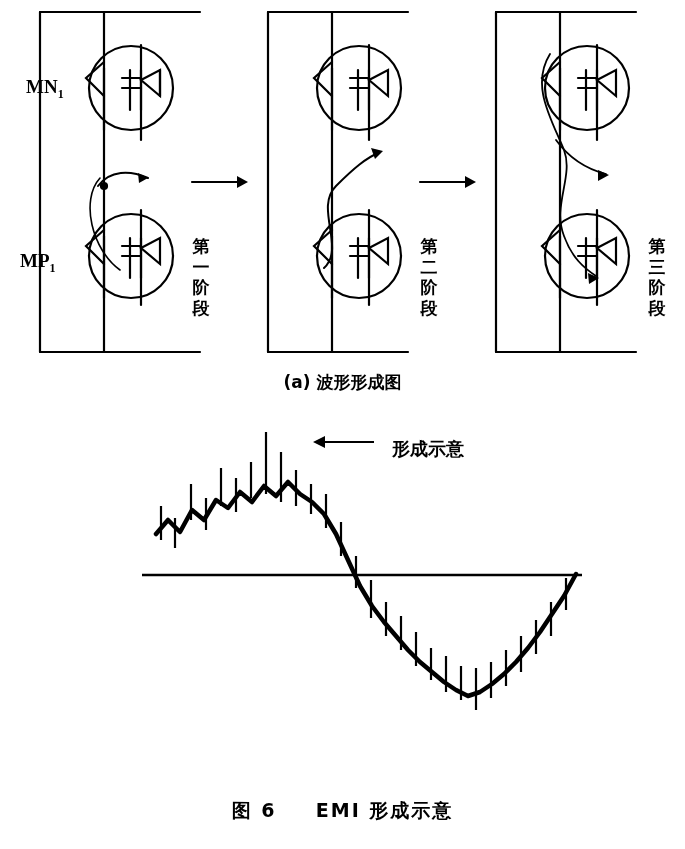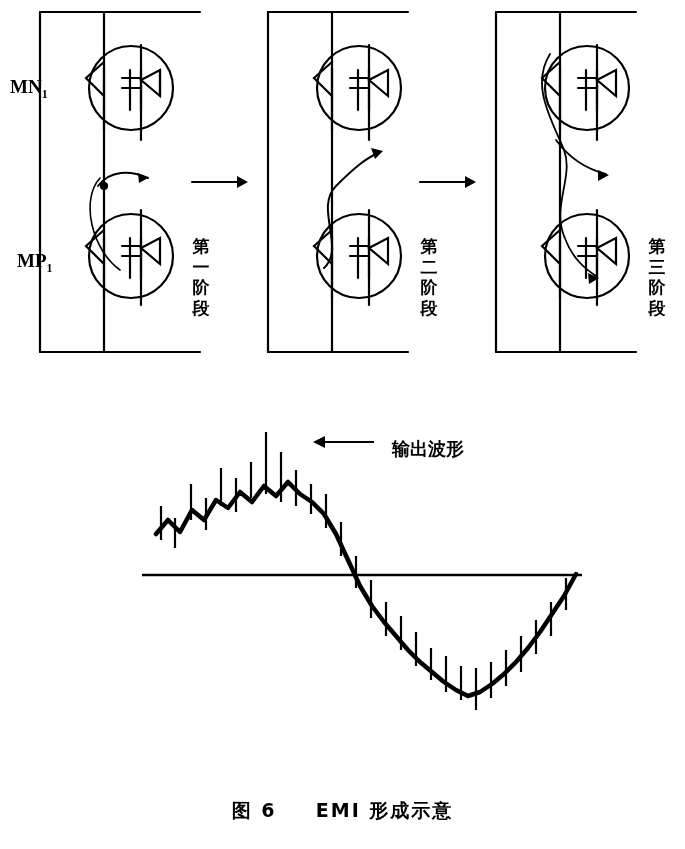--- a/index.html
+++ b/index.html
@@ -22,20 +22,21 @@
     height: 849px;
   }
   .label {
     position: absolute;
     white-space: nowrap;
   }
   .mosfet-label {
     font-family: "Liberation Serif", serif;
     font-size: 19px;
     font-weight: 700;
+    margin-left: 16px;
   }
   .mosfet-label sub {
     font-size: 12px;
   }
   .stage-label {
     font-family: "DejaVu Sans", sans-serif;
     font-size: 17px;
     font-weight: 600;
     line-height: 1.22;
     width: 22px;
@@ -191,21 +192,21 @@
         <path d="M100 140 C116 162 134 170 150 174" stroke-width="1.8"></path>
         <path d="M153 175 l-11 -5 l0 11 z" fill="#000" stroke="none"></path>
       </g>
 
     </g>
   </svg>
 
   <div class="label mosfet-label" style="left:10px; top:76px;">
     <span>MN</span><sub>1</sub>
   </div>
-  <div class="label mosfet-label" style="left:17px; top:250px;">
+  <div class="label mosfet-label" style="left:4px; top:250px;">
     <span>MP</span><sub>1</sub>
   </div>
 
   <div class="label stage-label" style="left:190px; top:236px;">
     <div>第</div>
     <div>一</div>
     <div>阶</div>
     <div>段</div>
   </div>
 
@@ -216,20 +217,21 @@
     <div>段</div>
   </div>
 
   <div class="label stage-label" style="left:646px; top:236px;">
     <div>第</div>
     <div>三</div>
     <div>阶</div>
     <div>段</div>
   </div>
 
+  <div class="caption sub-caption-a">(a) 波形形成图</div>
 
   <svg width="685" height="330" viewBox="0 0 685 330" style="position:absolute;left:0;top:410px;">
 
     <path d="M142 165 L582 165" stroke="#000" stroke-width="2.4"></path>
 
     <g stroke="#000" stroke-width="2.2" fill="none">
       <path d="M316 32 L374 32"></path>
       <path d="M313 32 l12 -6 l0 12 z" fill="#000" stroke="none"></path>
     </g>
 
@@ -265,21 +267,21 @@
     </g>
 
     <path d="M156 124 L168 110 L180 122 L192 100 L204 110 L216 90
              L228 98 L240 82 L252 92 L264 76 L276 86 L288 72
              L300 84 L312 92 L324 104 L336 124 L348 150 L360 176
              L372 196 L384 212 L396 226 L408 240 L420 252 L432 262
              L444 272 L456 280 L468 286 L480 282 L492 274 L504 264
              L516 252 L528 238 L540 222 L552 204 L564 186 L576 164" fill="none" stroke="#000" stroke-width="4.5" stroke-linejoin="round" stroke-linecap="round"></path>
   </svg>
 
-  <div class="annot-text">输出波形</div>
+  <div class="annot-text">形成示意</div>
 
 
   <div class="fig-caption">
     <span>图 6</span>
     <span style="display:inline-block;width:22px;"></span>
     <span>EMI 形成示意</span>
   </div>
 
 </div>
 

